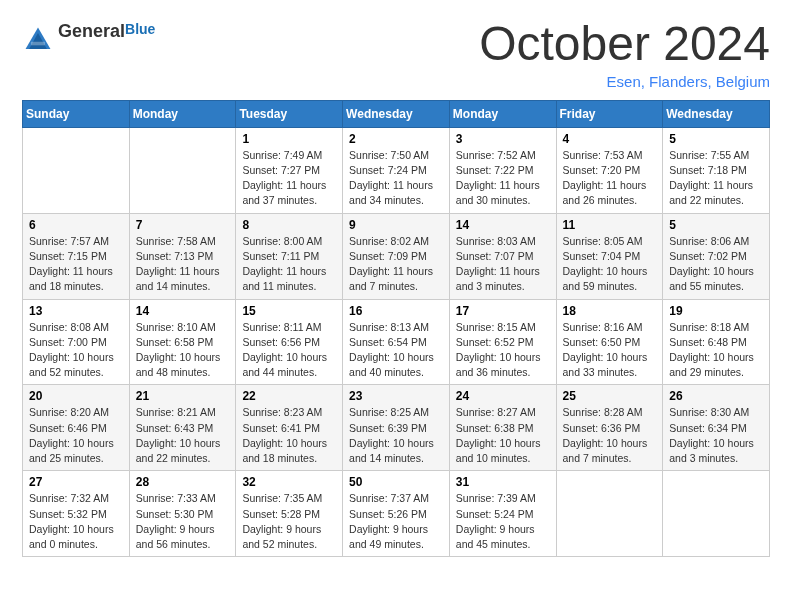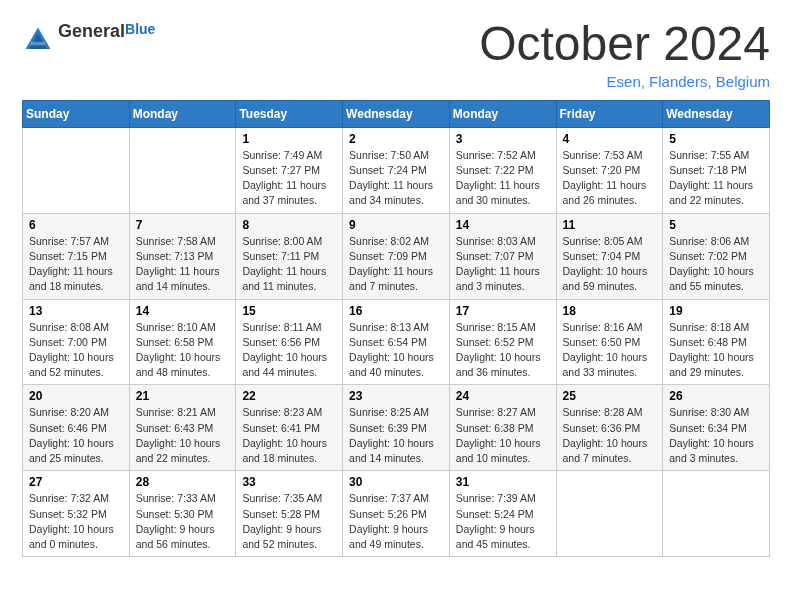--- a/index.html
+++ b/index.html
@@ -209,23 +209,23 @@
           <td><span class="day-num">25</span>
         <span class="day-info">Sunrise: 8:28 AM<br>Sunset: 6:36 PM<br>Daylight: 10 hours and 7 minutes.</span></td>
           <td><span class="day-num">26</span>
         <span class="day-info">Sunrise: 8:30 AM<br>Sunset: 6:34 PM<br>Daylight: 10 hours and 3 minutes.</span></td>
         </tr>
         <tr class="row-odd">
           <td><span class="day-num">27</span>
         <span class="day-info">Sunrise: 7:32 AM<br>Sunset: 5:32 PM<br>Daylight: 10 hours and 0 minutes.</span></td>
           <td><span class="day-num">28</span>
         <span class="day-info">Sunrise: 7:33 AM<br>Sunset: 5:30 PM<br>Daylight: 9 hours and 56 minutes.</span></td>
-          <td><span class="day-num">33</span>
+          <td><span class="day-num">32</span>
         <span class="day-info">Sunrise: 7:35 AM<br>Sunset: 5:28 PM<br>Daylight: 9 hours and 52 minutes.</span></td>
-          <td><span class="day-num">30</span>
+          <td><span class="day-num">50</span>
         <span class="day-info">Sunrise: 7:37 AM<br>Sunset: 5:26 PM<br>Daylight: 9 hours and 49 minutes.</span></td>
           <td><span class="day-num">31</span>
         <span class="day-info">Sunrise: 7:39 AM<br>Sunset: 5:24 PM<br>Daylight: 9 hours and 45 minutes.</span></td>
           <td class="empty-cell">&nbsp;</td>
           <td class="empty-cell">&nbsp;</td>
         </tr>
       </tbody>
   </table>
 </div>
 

